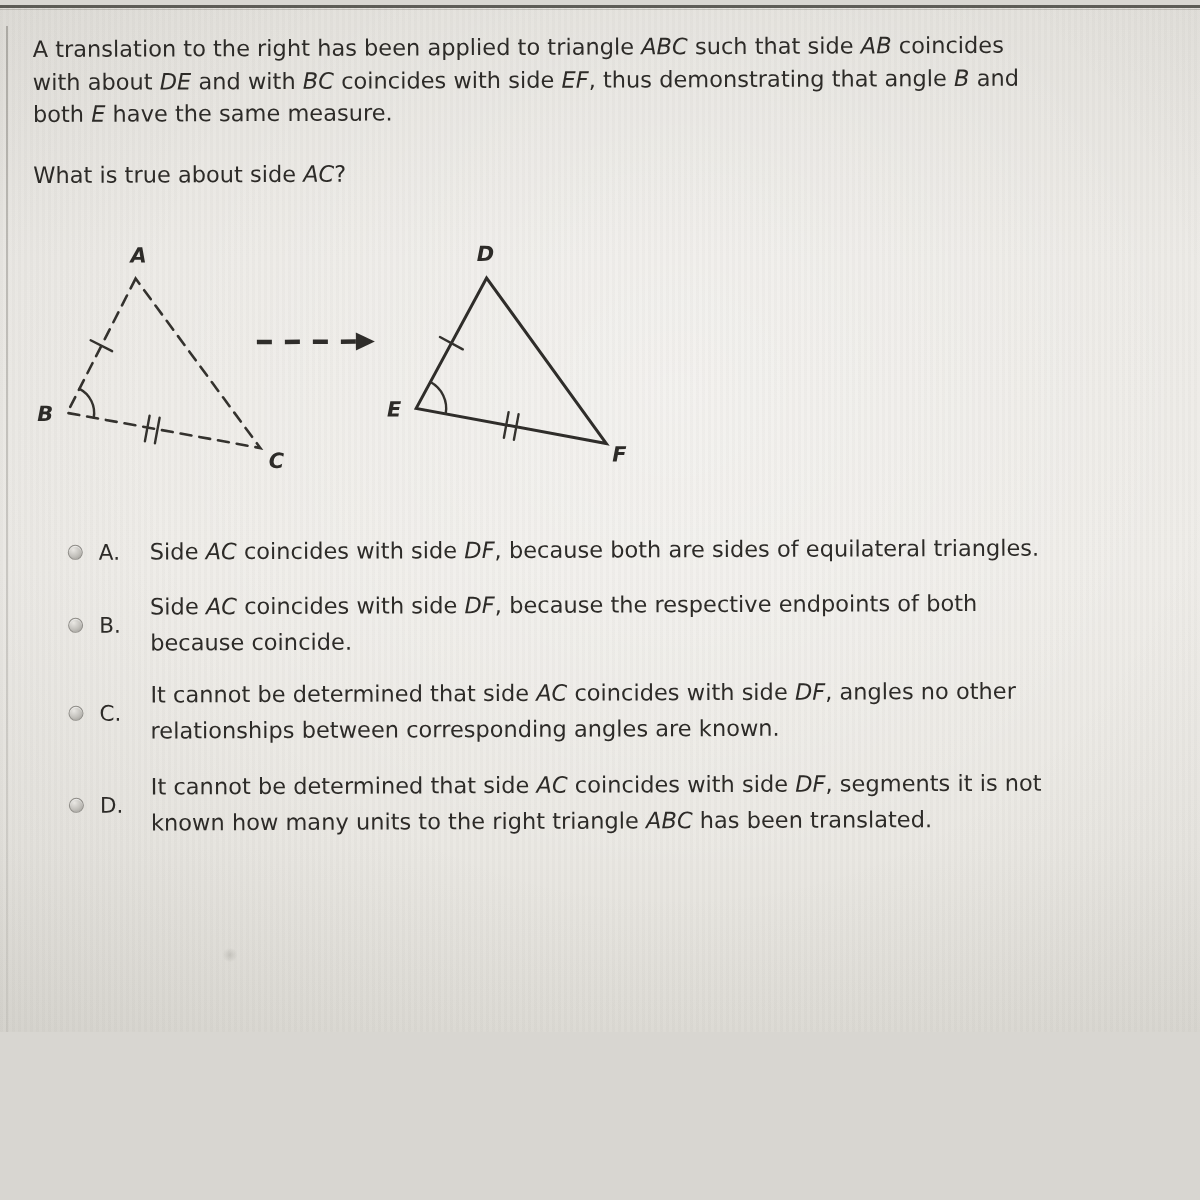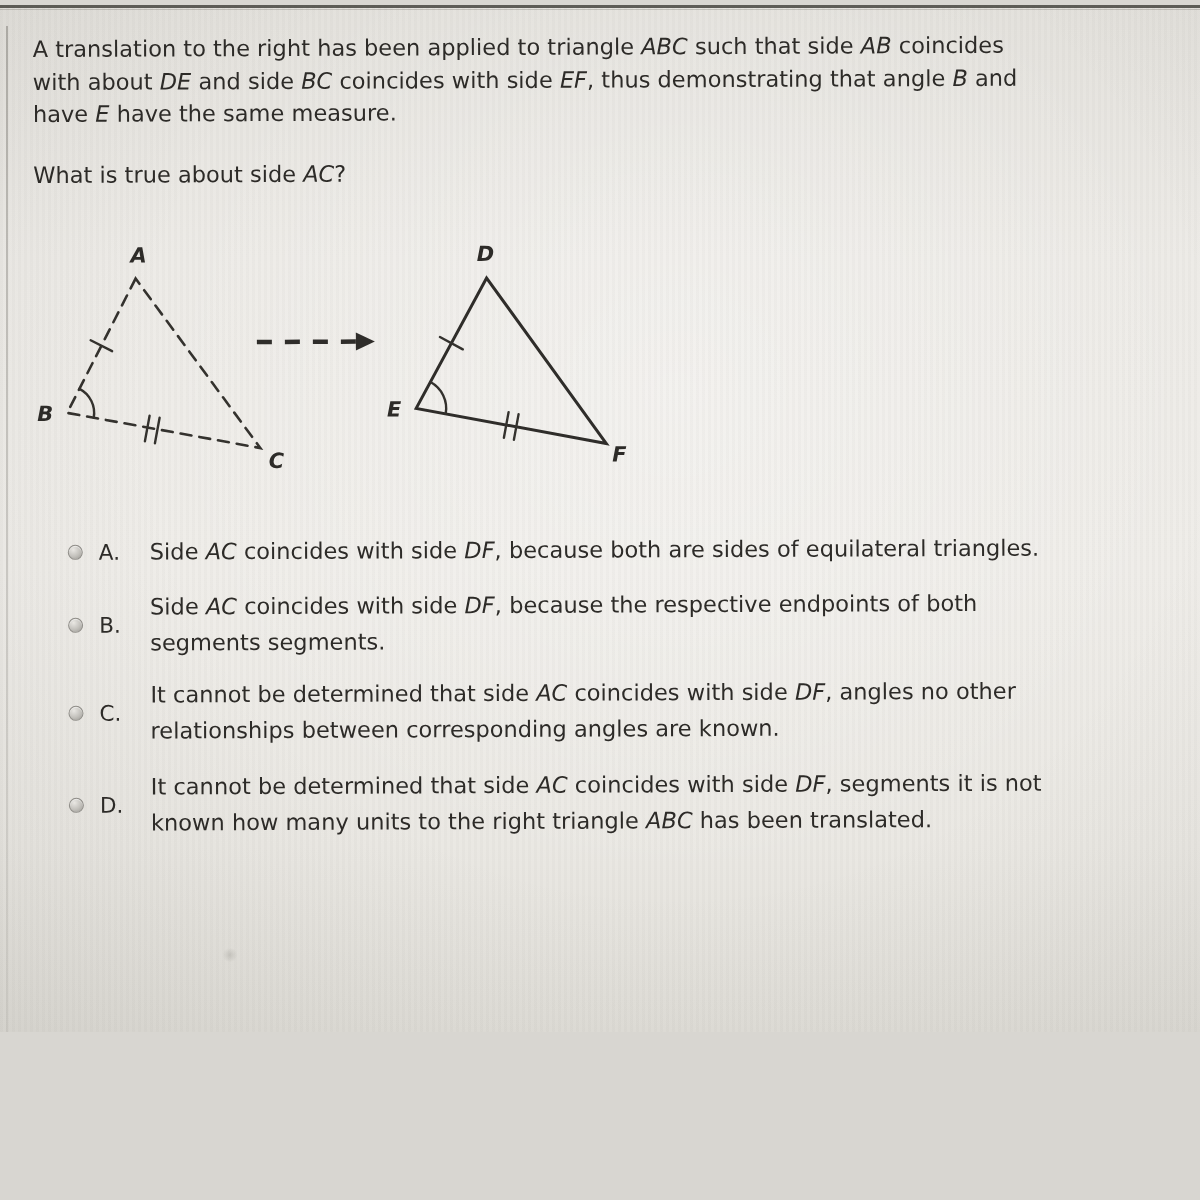--- a/index.html
+++ b/index.html
@@ -66,22 +66,22 @@
 <div class="screen">
   <div class="top-strip"></div>
   <div class="top-line"></div>
   <div class="top-line2"></div>
   <div class="left-edge"></div>
 
   <div class="content">
 
     <div class="q-para">
       <div class="q-line"><span>A translation to the right has been applied to triangle </span><i>ABC</i><span> such that side </span><i>AB</i><span> coincides</span></div>
-      <div class="q-line"><span>with about </span><i>DE</i><span> and side </span><i>BC</i><span> coincides with side </span><i>EF</i><span>, thus demonstrating that angle </span><i>B</i><span> and</span></div>
-      <div class="q-line"><span>have </span><i>E</i><span> have the same measure.</span></div>
+      <div class="q-line"><span>with about </span><i>DE</i><span> and with </span><i>BC</i><span> coincides with side </span><i>EF</i><span>, thus demonstrating that angle </span><i>B</i><span> and</span></div>
+      <div class="q-line"><span>both </span><i>E</i><span> have the same measure.</span></div>
     </div>
 
     <div class="q-prompt"><span>What is true about side </span><i>AC</i><span>?</span></div>
 
     <svg class="diagram" viewBox="0 0 640 255" xmlns="http://www.w3.org/2000/svg">
 
       <g>
         <path class="tri-dashed" d="M107,41 L38,175 L231,211 Z"></path>
 
         <line class="mark" x1="61.8" y1="102.5" x2="83.2" y2="113.5"></line>
@@ -125,21 +125,21 @@
       </div>
     </div>
 
     <div class="option-row opt-b">
       <div class="opt-head">
         <span class="radio"></span>
         <span class="opt-letter">B.</span>
       </div>
       <div class="opt-text">
         <div class="opt-line"><span>Side </span><i>AC</i><span> coincides with side </span><i>DF</i><span>, because the respective endpoints of both</span></div>
-        <div class="opt-line"><span>segments segments.</span></div>
+        <div class="opt-line"><span>because coincide.</span></div>
       </div>
     </div>
 
     <div class="option-row opt-c">
       <div class="opt-head">
         <span class="radio"></span>
         <span class="opt-letter">C.</span>
       </div>
       <div class="opt-text">
         <div class="opt-line"><span>It cannot be determined that side </span><i>AC</i><span> coincides with side </span><i>DF</i><span>, angles no other</span></div>

